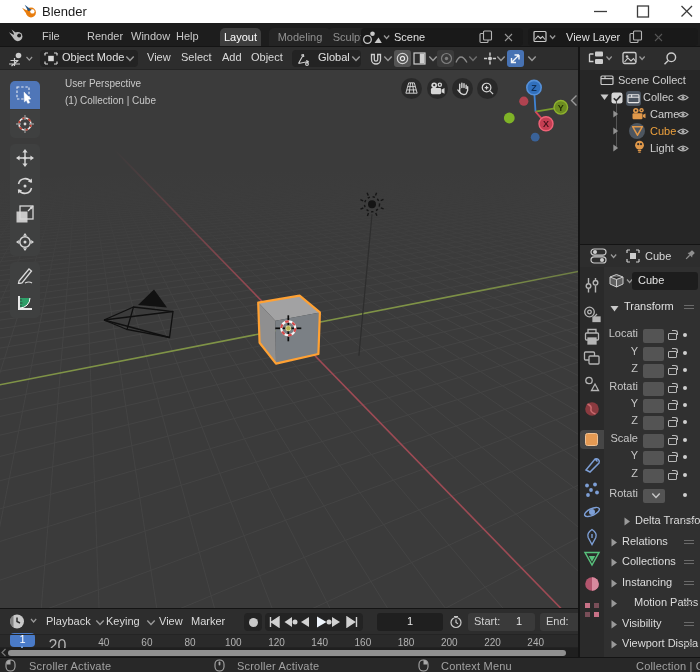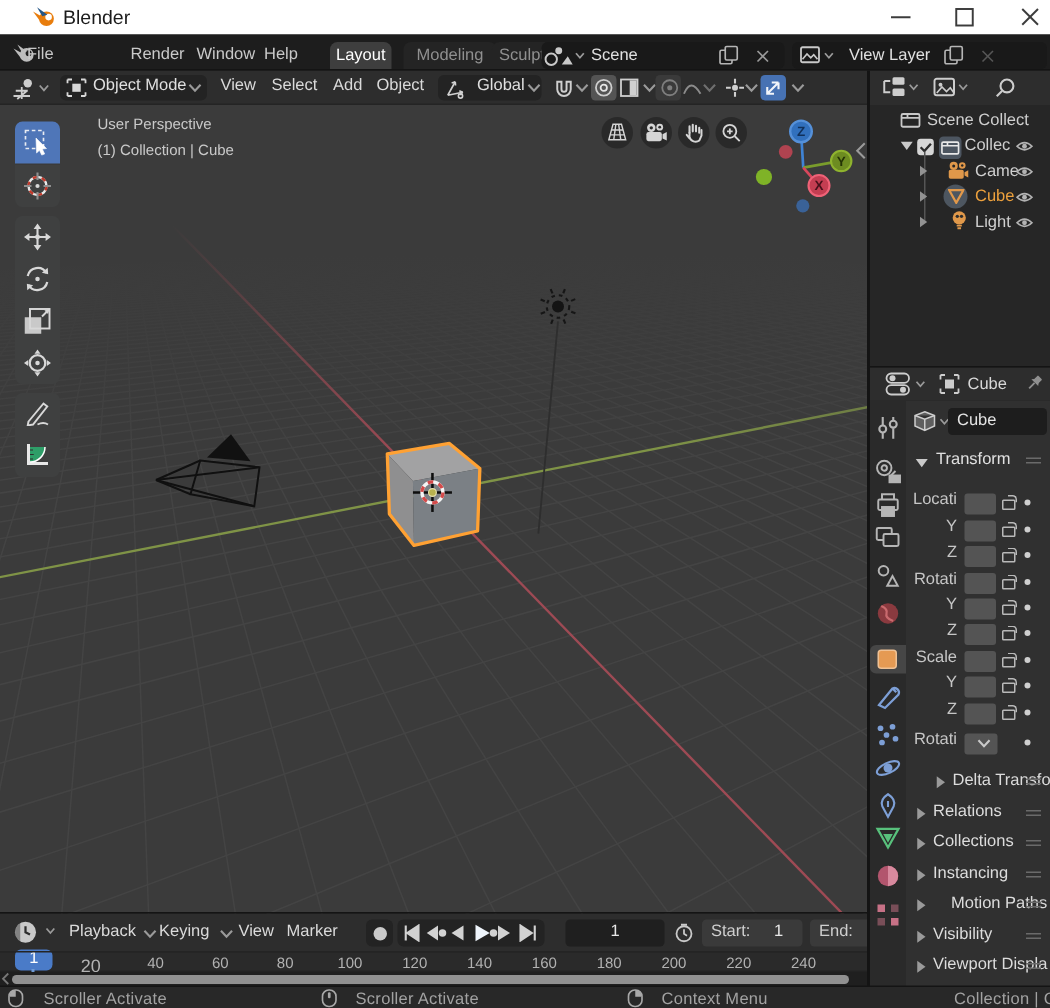--- a/index.html
+++ b/index.html
@@ -40,21 +40,21 @@
       <line x1="95.5" y1="6" x2="106" y2="16.5"></line>
       <line x1="106" y1="6" x2="95.5" y2="16.5"></line>
     </svg>
 <div class="abs " style="left:0px;top:23px;width:700px;height:24px;background:#1d1d1d"></div>
 <svg class="abs" style="left:7px;top:28px" width="18" height="16" viewBox="0 0 18 16">
 <circle cx="10.8" cy="8.6" r="4.6" fill="#bdbdbd"></circle>
       <circle cx="12.1" cy="7.5" r="2" fill="#1d1d1d"></circle>
 <path d="M2 4.3 L9.2 8.3 L6.6 10.4 Z" fill="#bdbdbd"></path>
       <path d="M4.6 1.6 L11 6.3 L7.8 7.2 Z" fill="#bdbdbd"></path>
     </svg>
-<div class="abs m" style="left:18px;top:30px;">File</div>
+<div class="abs m" style="left:42px;top:30px;">File</div>
 <div class="abs m" style="left:57px;top:30px;margin-top:36px;">Edit</div>
 <div class="abs m" style="left:87px;top:30px;">Render</div>
 <div class="abs m" style="left:131px;top:30px;">Window</div>
 <div class="abs m" style="left:176px;top:30px;">Help</div>
 <div class="abs tab on" style="left:220px;top:28px;width:41px;text-align:center;padding:0">Layout</div>
 <div class="abs tab" style="left:269px;top:28px;width:62px;text-align:center;padding:0;background:#242424">Modeling</div>
 <div class="abs tab" style="left:328px;top:28px;width:40px;text-align:center;padding:0;background:#242424">Sculpt</div>
 <div class="abs " style="left:361px;top:28px;width:162px;height:18px;background:#191919;border-radius:4px"></div>
 <svg class="abs" style="left:361px;top:29px" width="32" height="17" viewBox="0 0 32 17">
 <circle cx="6.5" cy="10.5" r="3.8" fill="none" stroke="#c9c9c9" stroke-width="1.3"></circle>
@@ -839,21 +839,21 @@
 <svg class="abs" style="left:449px;top:615px" width="14" height="14" viewBox="0 0 14 14" fill="none" stroke="#c9c9c9" stroke-width="1.2">
 <circle cx="7" cy="7.5" r="5"></circle>
       <path d="M7 4.5 V7.5 L9 8.8 M5 1.5 h4"></path>
     </svg>
 <div class="abs " style="left:468px;top:613px;width:67px;height:18px;background:#3a3a3a;border-radius:3px"></div>
 <div class="abs " style="left:474px;top:615px;color:#cfcfcf">Start:</div>
 <div class="abs " style="left:516px;top:615px;color:#e8e8e8">1</div>
 <div class="abs " style="left:540px;top:613px;width:38px;height:18px;background:#3a3a3a;border-radius:3px 0 0 3px"></div>
 <div class="abs " style="left:546px;top:615px;color:#cfcfcf">End:</div>
 <div class="abs " style="left:0px;top:635px;width:578px;height:13px;background:#2a2a2a;border-bottom:1px solid #222"></div>
-<div class="abs " style="left:48.5px;top:637px;width:24px;text-align:center;font-size:12px;color:#b2b2b2">20</div>
+<div class="abs " style="left:48.5px;top:637px;width:24px;font-size:16px;color:#b2b2b2">20</div>
 <div class="abs " style="left:91.7px;top:637px;width:24px;text-align:center;font-size:10px;color:#b2b2b2">40</div>
 <div class="abs " style="left:134.9px;top:637px;width:24px;text-align:center;font-size:10px;color:#b2b2b2">60</div>
 <div class="abs " style="left:178.10000000000002px;top:637px;width:24px;text-align:center;font-size:10px;color:#b2b2b2">80</div>
 <div class="abs " style="left:221.3px;top:637px;width:24px;text-align:center;font-size:10px;color:#b2b2b2">100</div>
 <div class="abs " style="left:264.5px;top:637px;width:24px;text-align:center;font-size:10px;color:#b2b2b2">120</div>
 <div class="abs " style="left:307.70000000000005px;top:637px;width:24px;text-align:center;font-size:10px;color:#b2b2b2">140</div>
 <div class="abs " style="left:350.90000000000003px;top:637px;width:24px;text-align:center;font-size:10px;color:#b2b2b2">160</div>
 <div class="abs " style="left:394.1px;top:637px;width:24px;text-align:center;font-size:10px;color:#b2b2b2">180</div>
 <div class="abs " style="left:437.3px;top:637px;width:24px;text-align:center;font-size:10px;color:#b2b2b2">200</div>
 <div class="abs " style="left:480.5px;top:637px;width:24px;text-align:center;font-size:10px;color:#b2b2b2">220</div>

